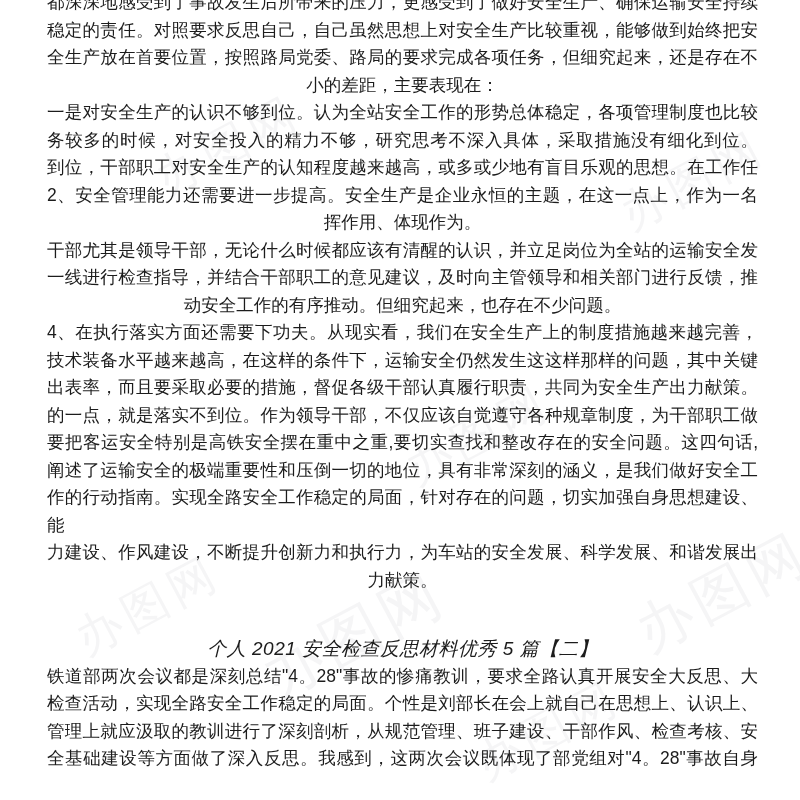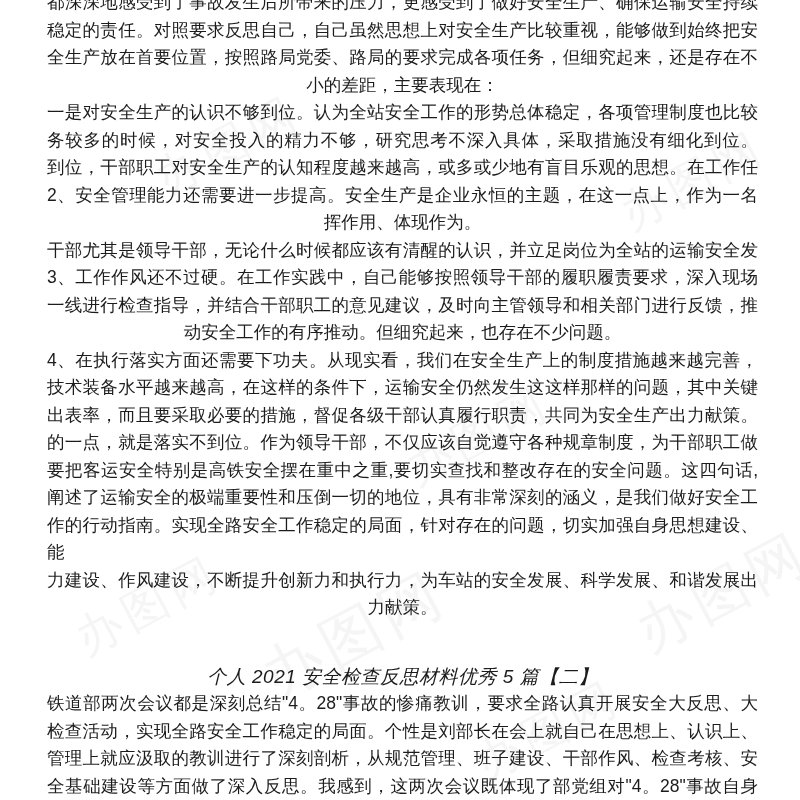--- a/index.html
+++ b/index.html
@@ -80,21 +80,20 @@
       <div class="line just">都深深地感受到了事故发生后所带来的压力，更感受到了做好安全生产、确保运输安全持续</div>
       <div class="line just">稳定的责任。对照要求反思自己，自己虽然思想上对安全生产比较重视，能够做到始终把安</div>
       <div class="line just">全生产放在首要位置，按照路局党委、路局的要求完成各项任务，但细究起来，还是存在不</div>
       <div class="line">小的差距，主要表现在：</div>
       <div class="line just">一是对安全生产的认识不够到位。认为全站安全工作的形势总体稳定，各项管理制度也比较</div>
       <div class="line just">务较多的时候，对安全投入的精力不够，研究思考不深入具体，采取措施没有细化到位。</div>
       <div class="line just">到位，干部职工对安全生产的认知程度越来越高，或多或少地有盲目乐观的思想。在工作任</div>
       <div class="line just">2、安全管理能力还需要进一步提高。安全生产是企业永恒的主题，在这一点上，作为一名</div>
       <div class="line">挥作用、体现作为。</div>
       <div class="line just">干部尤其是领导干部，无论什么时候都应该有清醒的认识，并立足岗位为全站的运输安全发</div>
-      <div class="line just">3、工作作风还不过硬。在工作实践中，自己能够按照领导干部的履职履责要求，深入现场</div>
       <div class="line just">一线进行检查指导，并结合干部职工的意见建议，及时向主管领导和相关部门进行反馈，推</div>
       <div class="line">动安全工作的有序推动。但细究起来，也存在不少问题。</div>
       <div class="line just">4、在执行落实方面还需要下功夫。从现实看，我们在安全生产上的制度措施越来越完善，</div>
       <div class="line just">技术装备水平越来越高，在这样的条件下，运输安全仍然发生这这样那样的问题，其中关键</div>
       <div class="line just">出表率，而且要采取必要的措施，督促各级干部认真履行职责，共同为安全生产出力献策。</div>
       <div class="line just">的一点，就是落实不到位。作为领导干部，不仅应该自觉遵守各种规章制度，为干部职工做</div>
       <div class="line just">要把客运安全特别是高铁安全摆在重中之重,要切实查找和整改存在的安全问题。这四句话,</div>
       <div class="line just">阐述了运输安全的极端重要性和压倒一切的地位，具有非常深刻的涵义，是我们做好安全工</div>
       <div class="line just">作的行动指南。实现全路安全工作稳定的局面，针对存在的问题，切实加强自身思想建设、能</div>
       <div class="line just">力建设、作风建设，不断提升创新力和执行力，为车站的安全发展、科学发展、和谐发展出</div>

